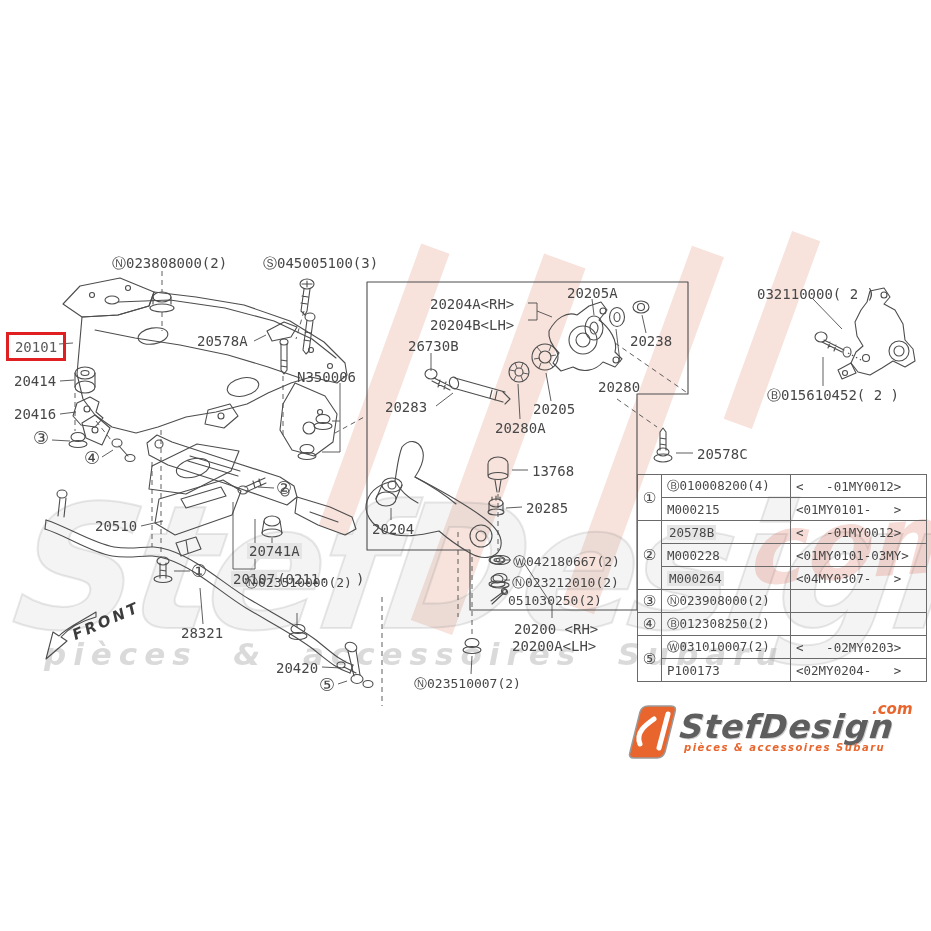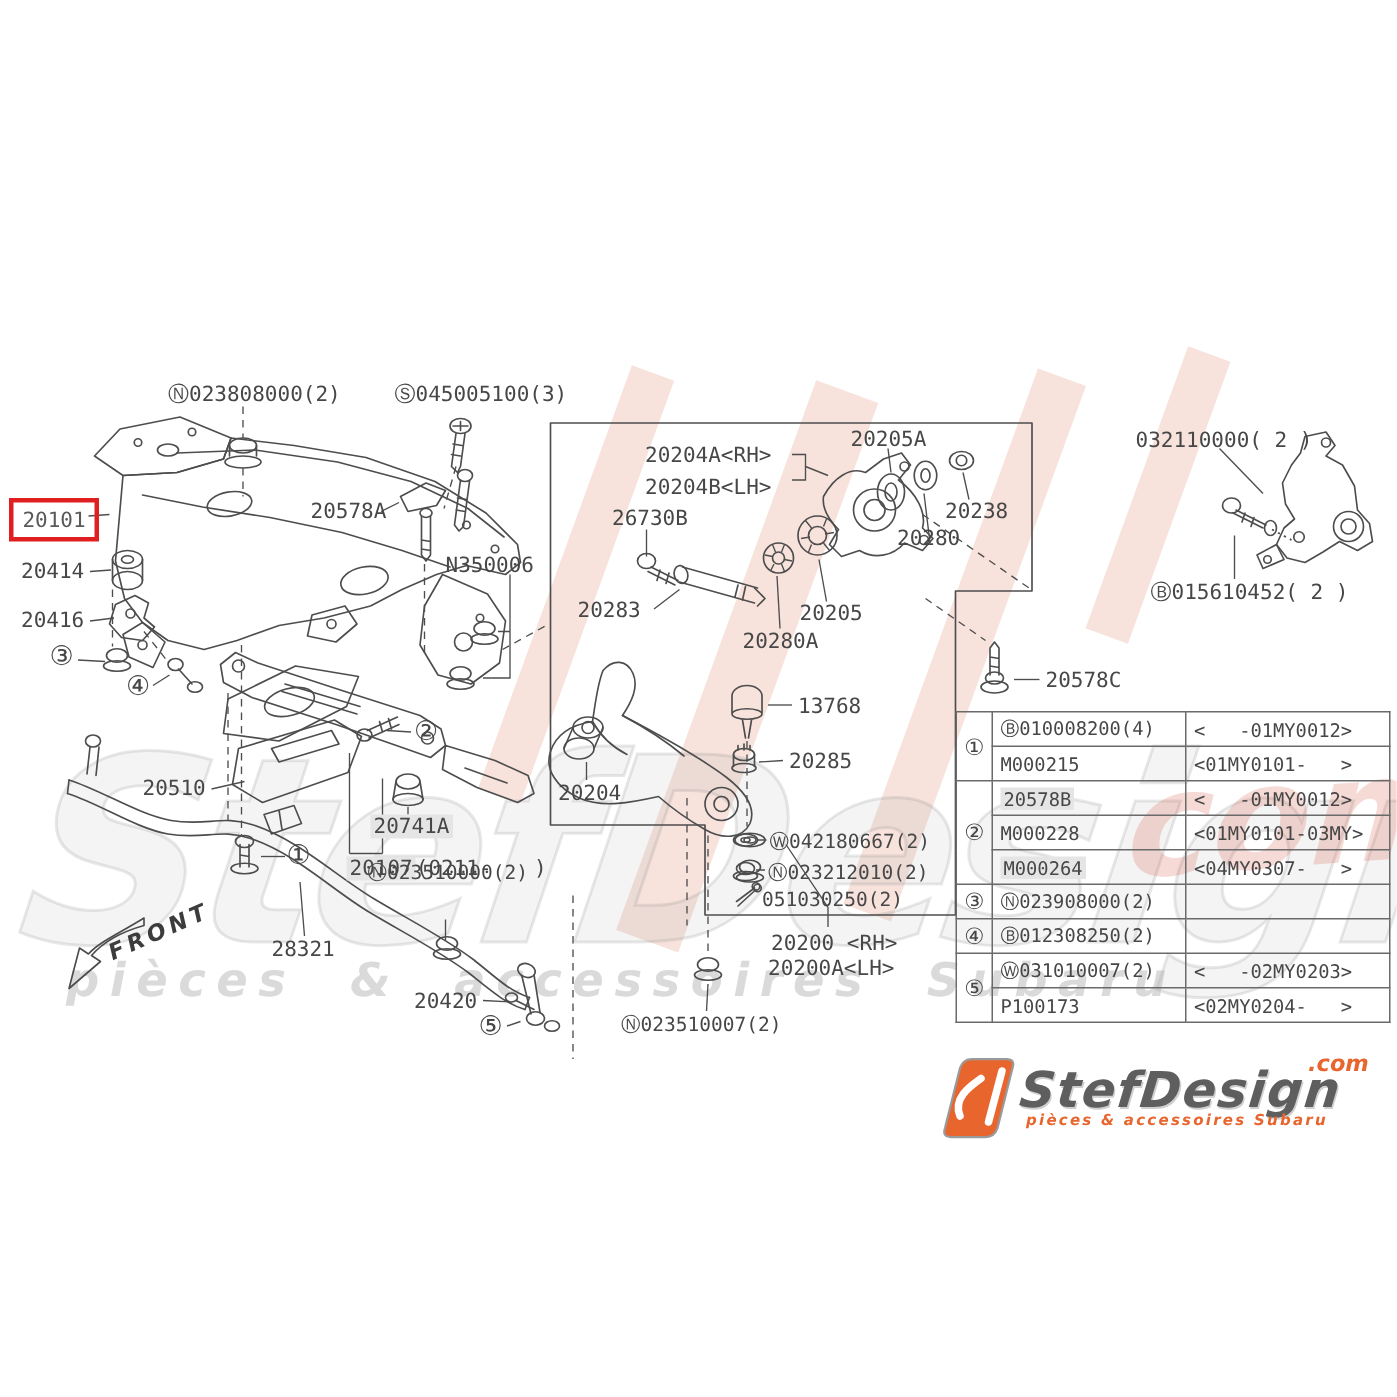--- a/index.html
+++ b/index.html
@@ -346,21 +346,21 @@
   </g>
 </svg>
 
 <div class="lbl" style="left:112px;top:256px;">Ⓝ023808000(2)</div>
 <div class="lbl" style="left:263px;top:256px;">Ⓢ045005100(3)</div>
 
 <div class="redbox">
   <span>20101</span>
 </div>
 
-<div class="lbl" style="left:207px;top:334px;text-align:center;">20578A</div>
+<div class="lbl" style="left:197px;top:334px;text-align:center;">20578A</div>
 <div class="lbl" style="left:297px;top:370px;">N350006</div>
 <div class="lbl" style="left:14px;top:374px;">20414</div>
 <div class="lbl" style="left:14px;top:407px;">20416</div>
 <div class="lbl circ" style="left:33px;top:429px;">③</div>
 <div class="lbl circ" style="left:84px;top:449px;">④</div>
 <div class="lbl" style="left:95px;top:519px;">20510</div>
 <div class="lbl" style="left:247px;top:544px;"><span class="hl">20741A</span></div>
 <div class="lbl circ" style="left:191px;top:562px;">①</div>
 <div class="lbl circ" style="left:276px;top:479px;">②</div>
 <div class="lbl" style="left:231px;top:572px;"><span class="hl">20107</span><span>(0211-</span></div>
@@ -373,21 +373,21 @@
 <div class="front-lbl">FRONT</div>
 
 <div class="lbl" style="left:430px;top:297px;">20204A&lt;RH&gt;</div>
 <div class="lbl" style="left:430px;top:318px;">20204B&lt;LH&gt;</div>
 <div class="lbl" style="left:408px;top:339px;">26730B</div>
 <div class="lbl" style="left:385px;top:400px;">20283</div>
 <div class="lbl" style="left:533px;top:402px;">20205</div>
 <div class="lbl" style="left:495px;top:421px;">20280A</div>
 <div class="lbl" style="left:567px;top:286px;">20205A</div>
 <div class="lbl" style="left:630px;top:334px;">20238</div>
-<div class="lbl" style="left:598px;top:352px;">20280</div>
+<div class="lbl" style="left:598px;top:380px;">20280</div>
 <div class="lbl" style="left:532px;top:464px;">13768</div>
 <div class="lbl" style="left:526px;top:501px;">20285</div>
 <div class="lbl" style="left:372px;top:522px;">20204</div>
 <div class="lbl sm" style="left:513px;top:555px;">Ⓦ042180667(2)</div>
 <div class="lbl sm" style="left:512px;top:576px;">Ⓝ023212010(2)</div>
 <div class="lbl sm" style="left:508px;top:594px;">051030250(2)</div>
 <div class="lbl" style="left:514px;top:622px;">20200 &lt;RH&gt;</div>
 <div class="lbl" style="left:512px;top:639px;">20200A&lt;LH&gt;</div>
 
 <div class="lbl" style="left:757px;top:287px;">032110000( 2 )</div>

